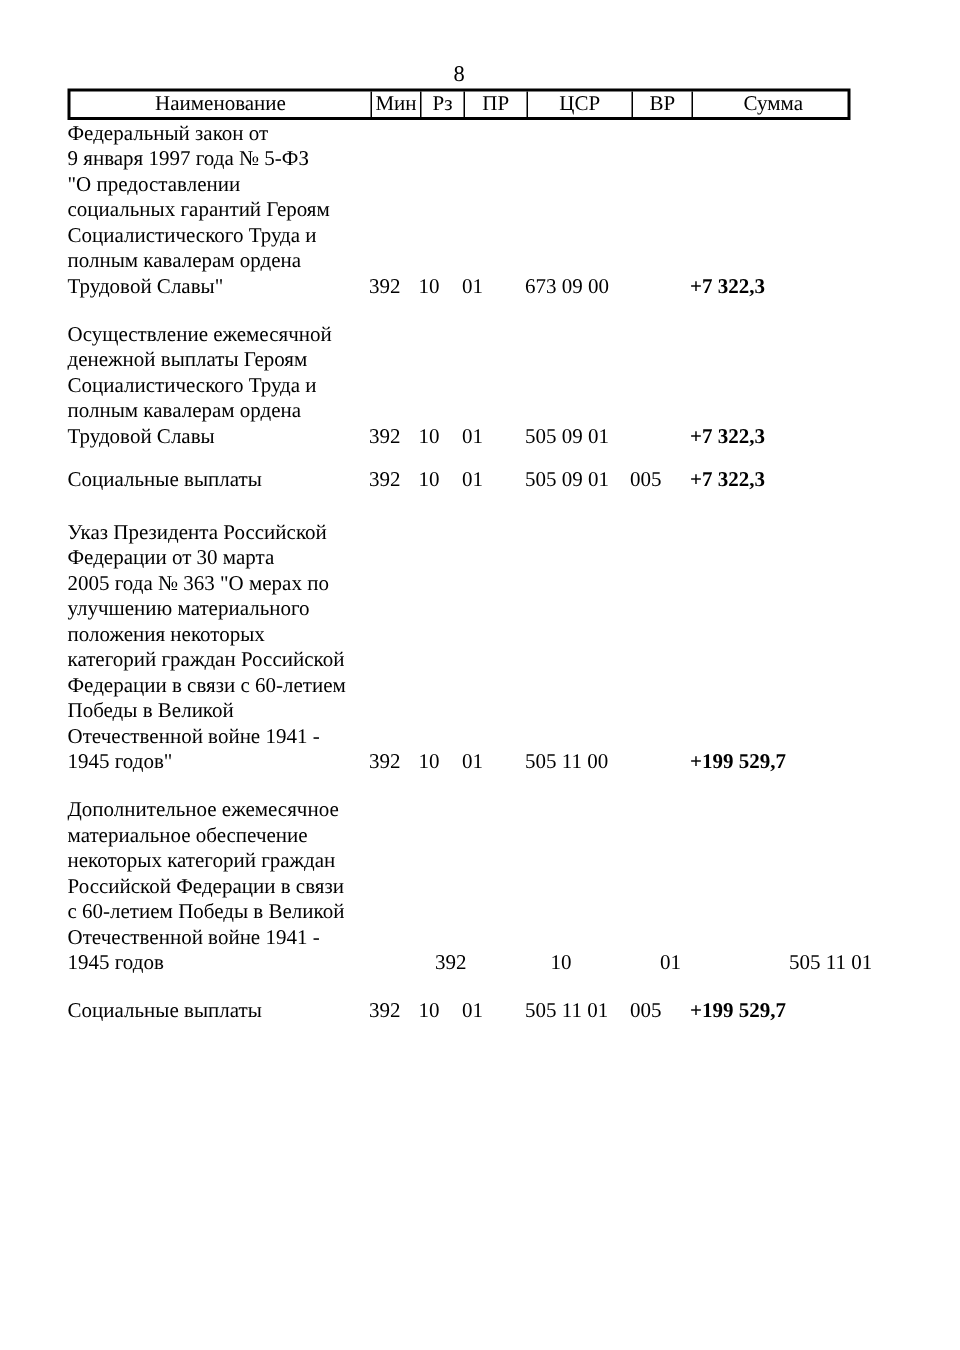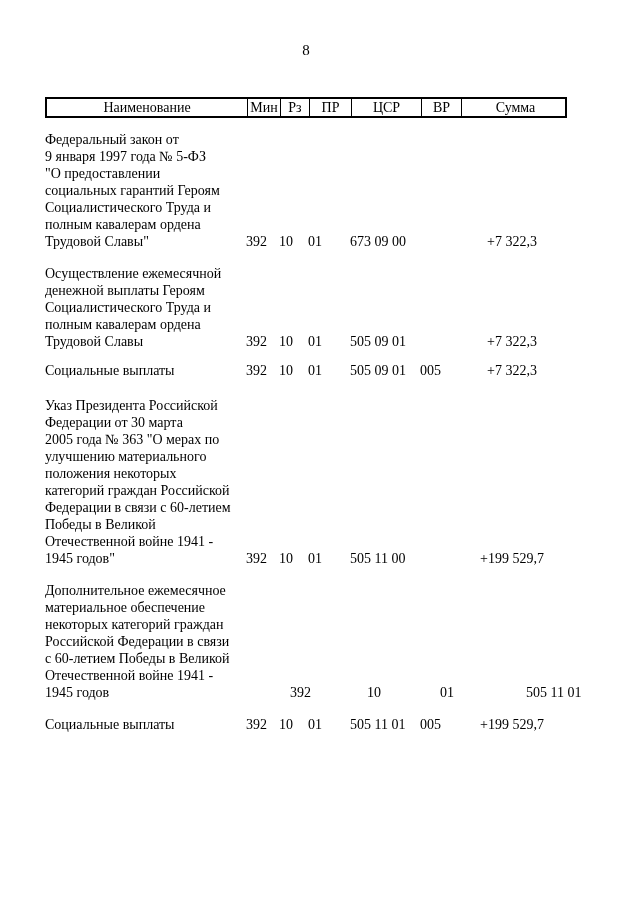--- a/index.html
+++ b/index.html
@@ -20,21 +20,20 @@
     margin-left: 45px;
     width: 522px;
   }
   .page-number {
     text-align: center;
     font-size: 15px;
     line-height: 17px;
   }
   
   .thead {
-    margin-top: 38px;
     display: grid;
     grid-template-columns: 201px 33px 29px 42px 70px 40px 107px;
     border: 2px solid #000;
     height: 21px;
   }
   .th {
     border-right: 1px solid #000;
     display: flex;
     align-items: center;
     justify-content: center;
@@ -43,33 +42,33 @@
     white-space: nowrap;
     overflow: hidden;
   }
   .th:last-child { border-right: none; }
   
   .trow {
     display: grid;
     grid-template-columns: 201px 33px 29px 42px 70px 40px 107px;
     align-items: end;
   }
-  .r1 { margin-top: 13px; }
+  .r1 { margin-top: 1px; }
   .r2 { margin-top: 15px; }
   .r3 { margin-top: 12px; }
   .r4 { margin-top: 18px; }
   .r5 { margin-top: 15px; gap: 44px; }
   .r6 { margin-top: 15px; }
   .cell {
     font-size: 14px;
     line-height: 17px;
   }
   .c-name { white-space: pre-line; }
   .c-min, .c-rz, .c-pr, .c-csr, .c-vr { text-align: left; white-space: nowrap; }
-  .c-sum { text-align: center; padding-right: 3px; white-space: nowrap; }
+  .c-sum { text-align: left; padding-right: 3px; white-space: nowrap; font-weight: bold; }
 </style>
 </head>
 <body>
 
 <div class="page">
   <div class="content">
 
     <div class="page-number">8</div>
 
     <div class="thead">

